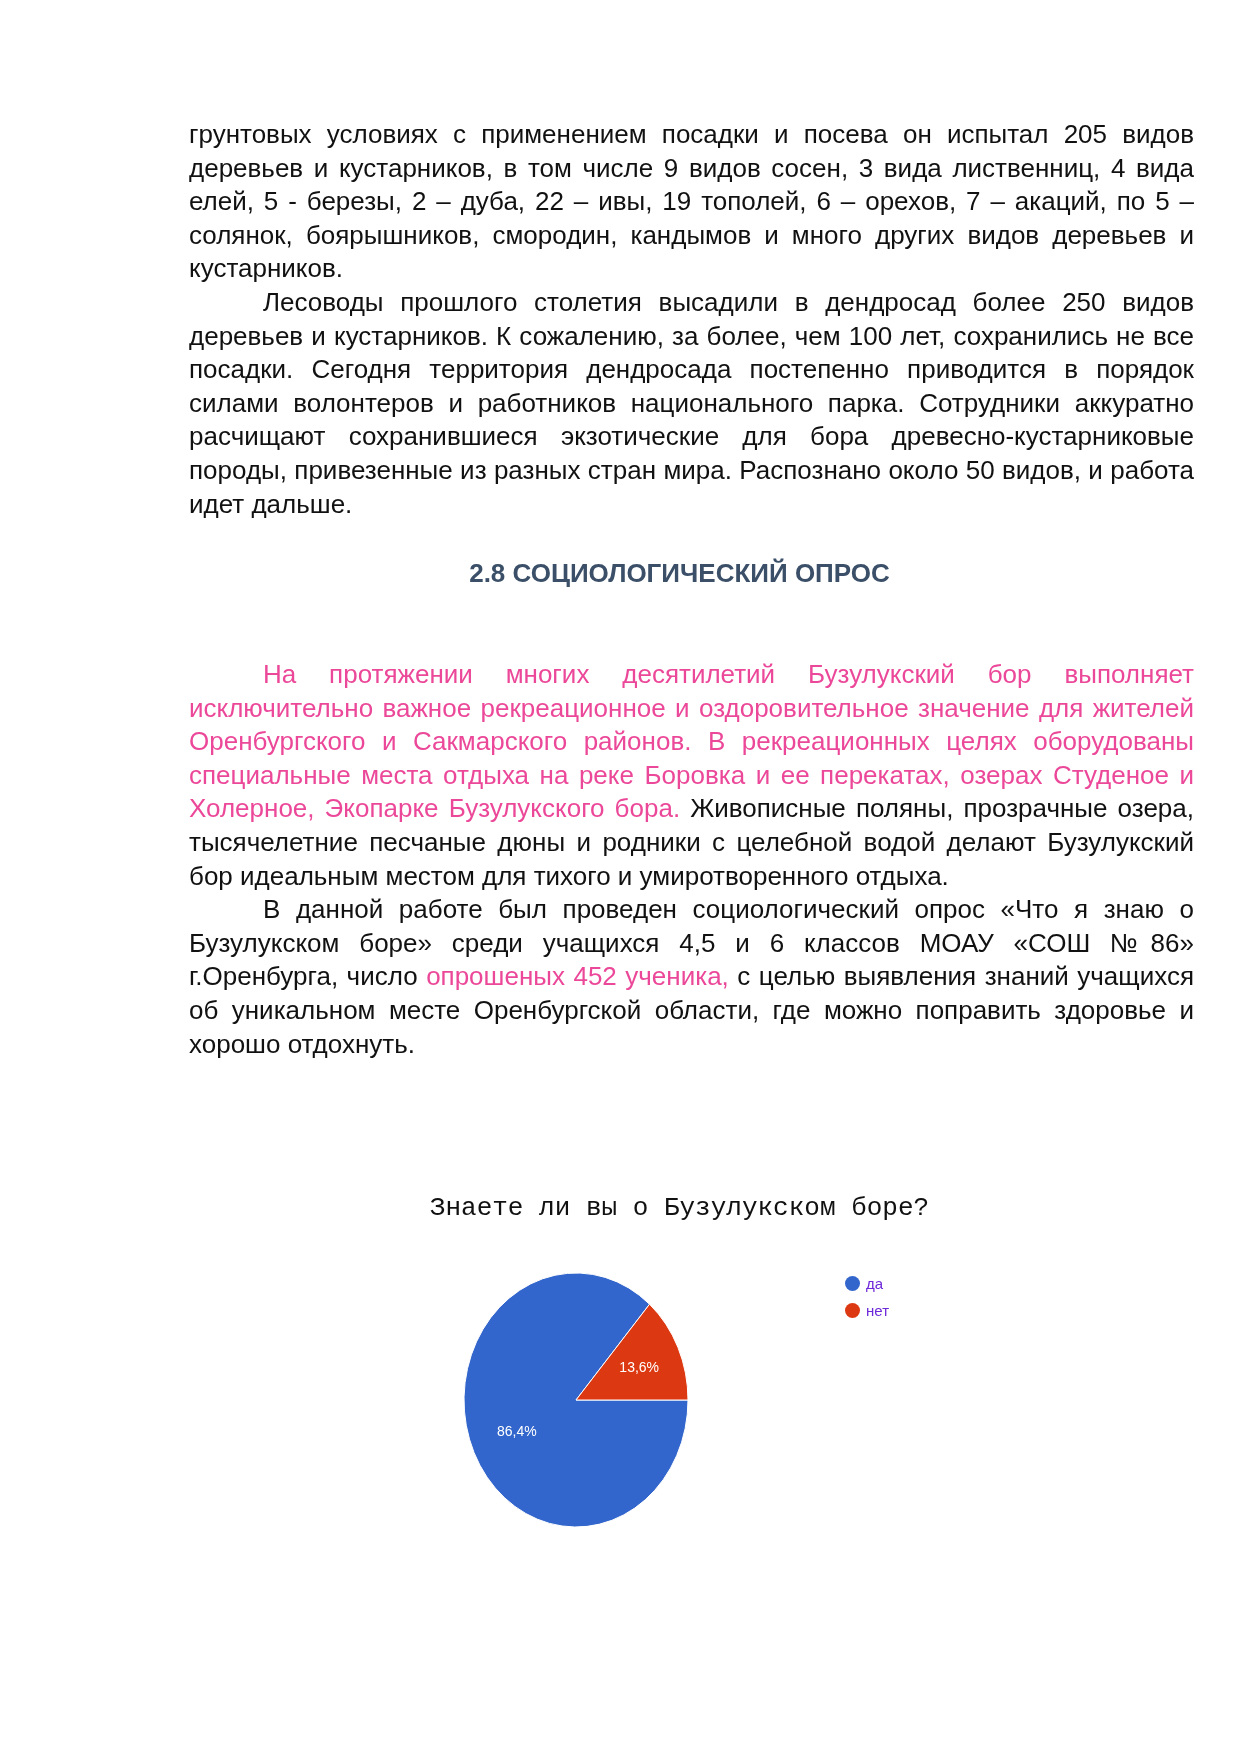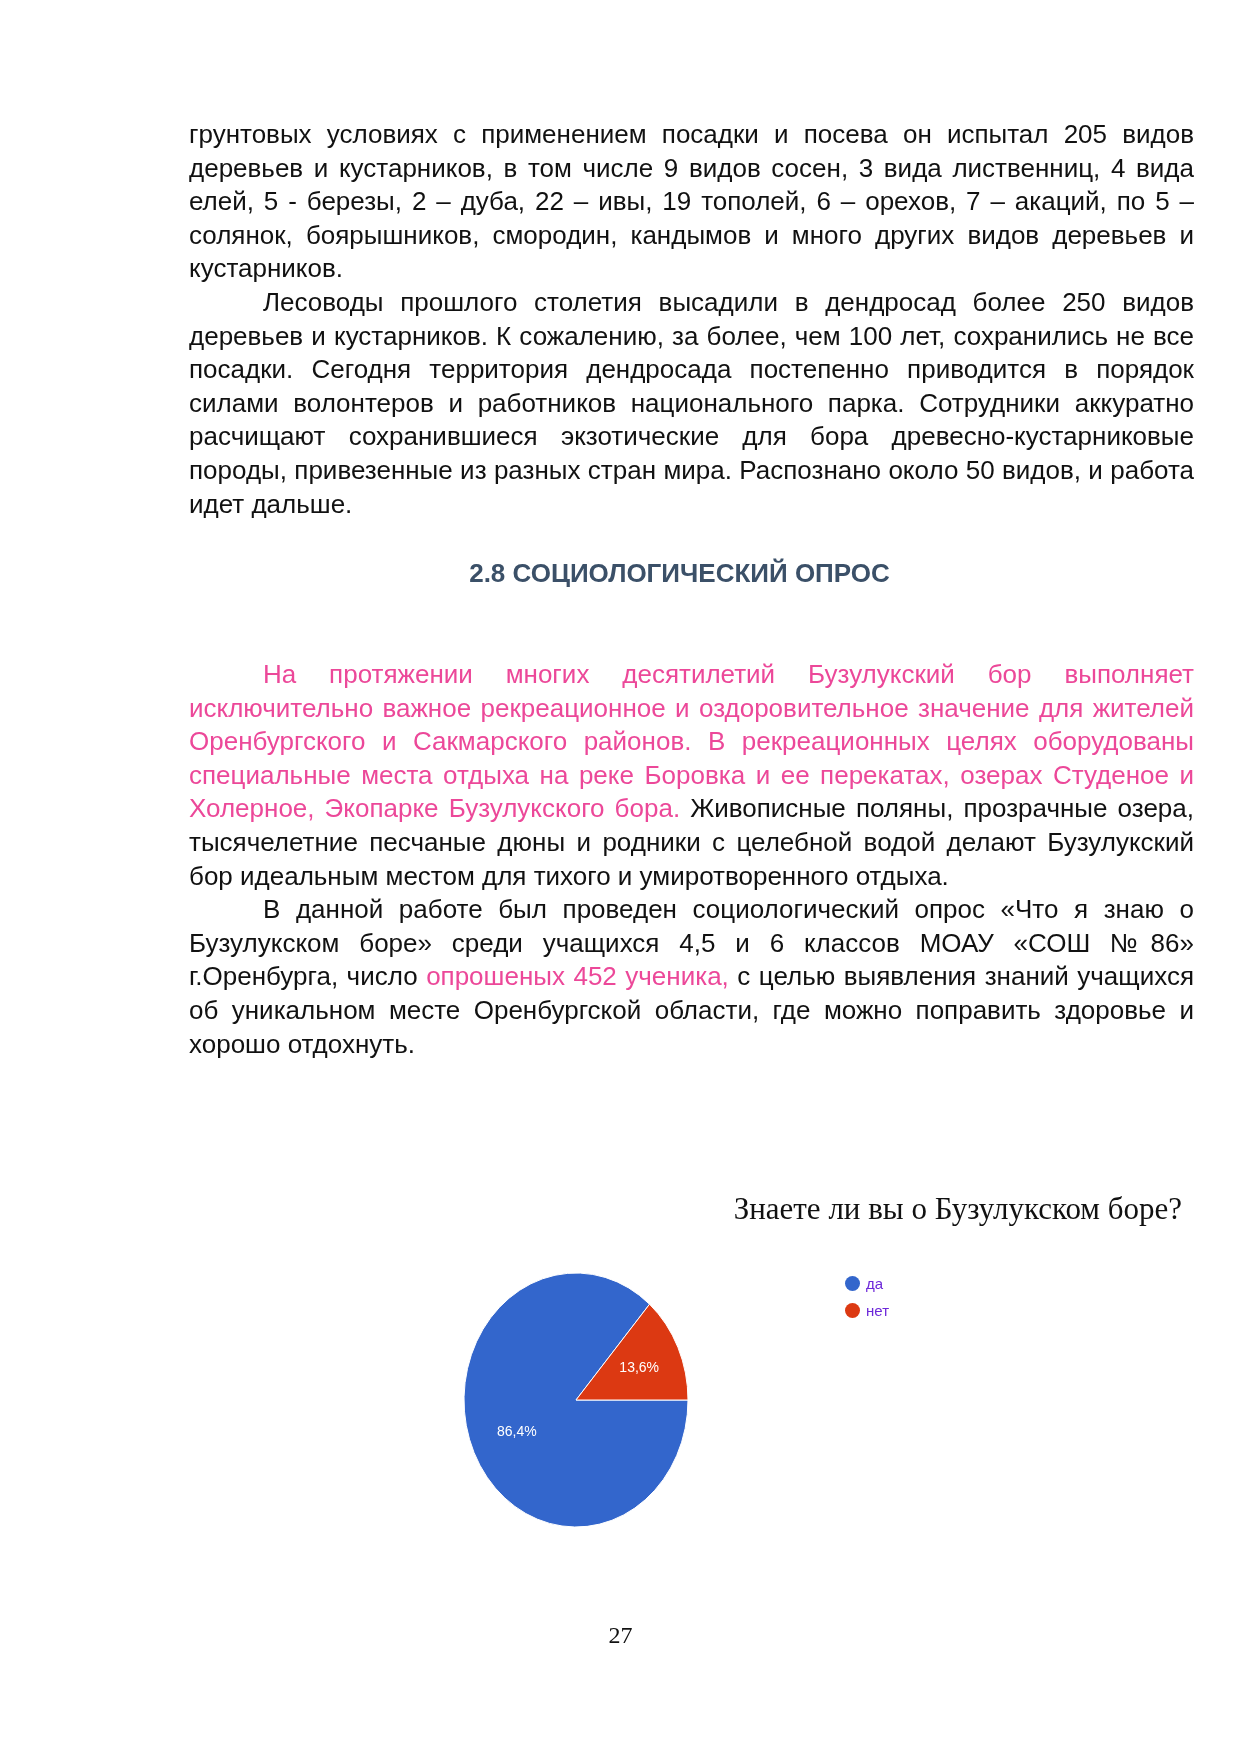--- a/index.html
+++ b/index.html
@@ -17,22 +17,22 @@
   #block1 { top: 118px; }
   .heading {
     position: absolute; left: 177px; width: 1005px; text-align: center;
     font-family: Liberation Sans, sans-serif; font-weight: bold; font-size: 26px;
     line-height: 35px; color: #3b5068;
   }
   #heading1 { top: 556px; }
   #heading2 { top: 591px; }
   #block2 { top: 658px; }
   .chart-title {
-    position: absolute; left: 177px; width: 1005px; text-align: right;
-    font-family: Liberation Serif, serif; font-size: 31px; line-height: 33px; color: #111;
+    position: absolute; left: 177px; width: 1005px; text-align: center;
+    font-family: Liberation Mono, monospace; font-size: 26px; line-height: 33px; color: #111;
     top: 1192px;
   }
   #pie-svg { position: absolute; left: 440px; top: 1255px; width: 280px; height: 290px; overflow: visible; }
   .slice-label { font-family: "Liberation Sans", sans-serif; font-size: 14px; fill: #ffffff; }
   .legend { position: absolute; left: 845px; top: 1270px; font-family: "Liberation Sans", sans-serif; font-size: 15px; color: #6d28d9; }
   .legend-item { display: flex; align-items: center; height: 27px; }
   .legend-dot { width: 15px; height: 15px; border-radius: 50%; margin-right: 6px; display: inline-block; }
   .page-number {
     position: absolute; top: 1622px; left: 0; width: 1241px; text-align: center;
     font-family: "Liberation Serif", serif; font-size: 24px; color: #111;
@@ -68,14 +68,13 @@
     <div class="legend-item">
       <span class="legend-dot" id="legend-dot-0" style="background: rgb(51, 102, 204);"></span>
       <span>да</span>
     </div>
     <div class="legend-item">
       <span class="legend-dot" id="legend-dot-1" style="background: rgb(220, 57, 18);"></span>
       <span>нет</span>
     </div>
   </div>
 
-  <div class="page-number">27</div>
 </div>
 
 </body></html>

